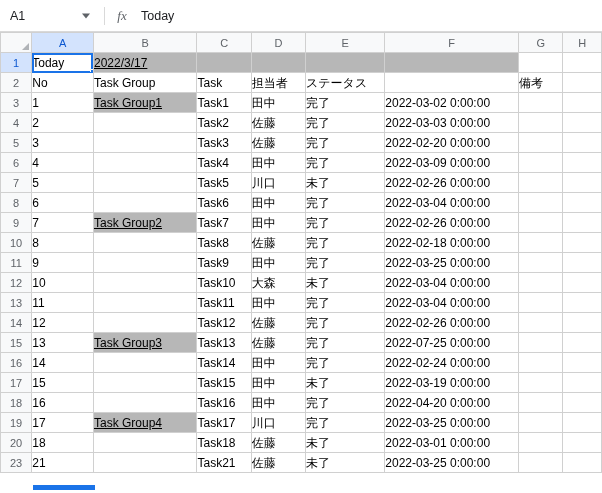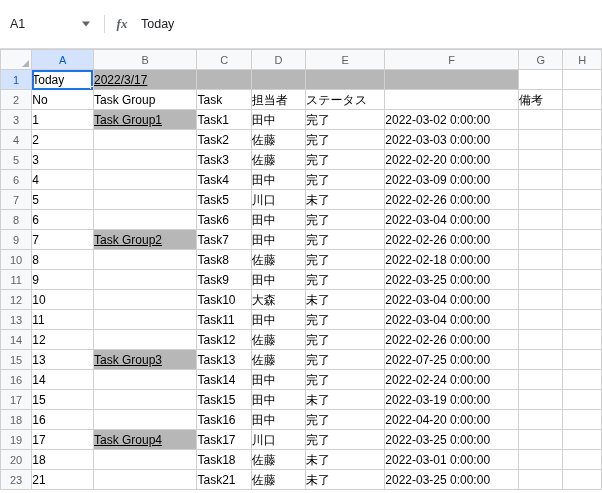--- a/index.html
+++ b/index.html
@@ -7,21 +7,21 @@
     margin: 0; padding: 0;
     width: 602px; height: 493px;
     overflow: hidden;
     background: #ffffff;
     font-family: "Liberation Sans", sans-serif;
     -webkit-font-smoothing: antialiased;
   }
 
   
   #formula-bar {
-    height: 49px;
+    height: 32px;
     display: flex;
     align-items: center;
     border-bottom: 1px solid #d9d9d9;
     background: #ffffff;
     font-size: 12px;
     color: #202124;
   }
   #name-box {
     width: 104px;
     height: 100%;
@@ -52,21 +52,20 @@
     flex: 0 0 1px;
   }
   #fx-label {
     width: 34px;
     flex: 0 0 34px;
     text-align: center;
     font-family: "Liberation Serif", serif;
     font-style: italic;
     font-size: 13px;
     color: #5f6368;
-    font-weight: bold;
   }
   #formula-input {
     flex: 1 1 auto;
     font-size: 12.5px;
     color: #202124;
     padding-left: 2px;
     white-space: nowrap;
     overflow: hidden;
   }
 

